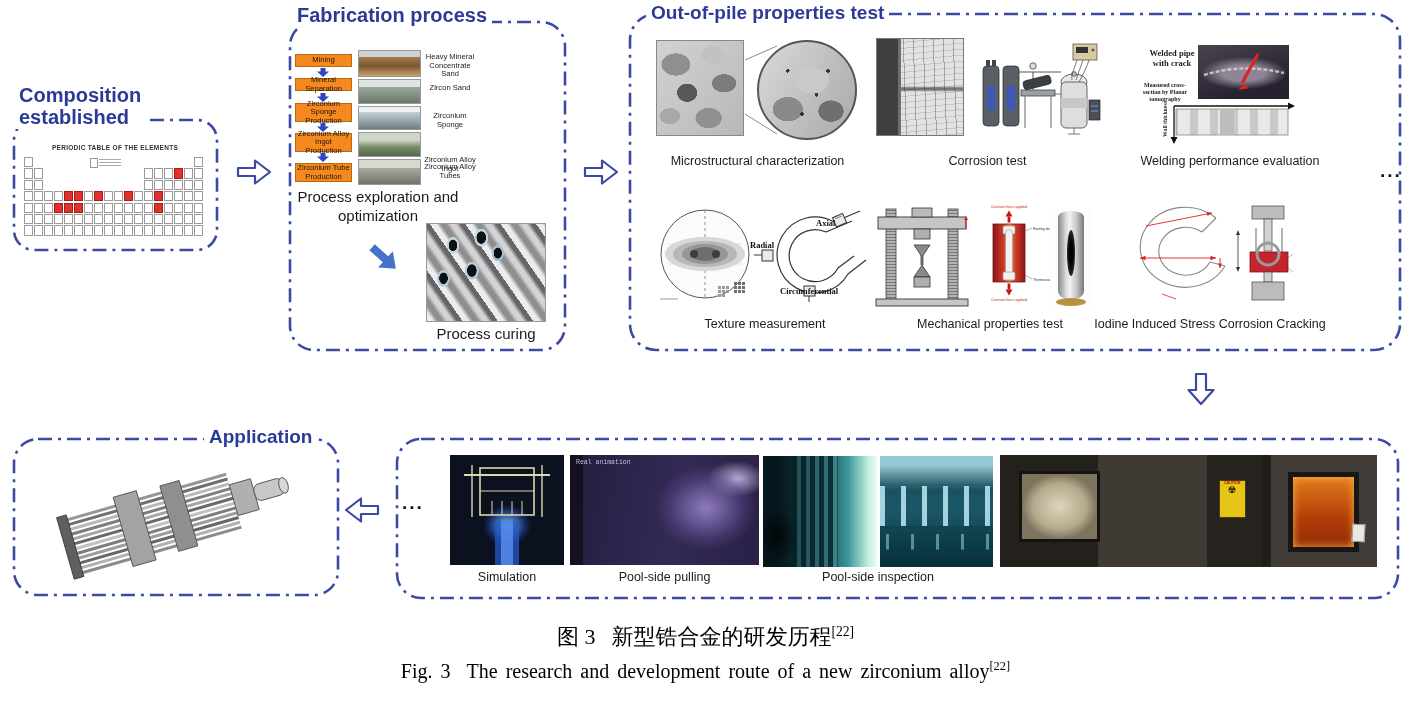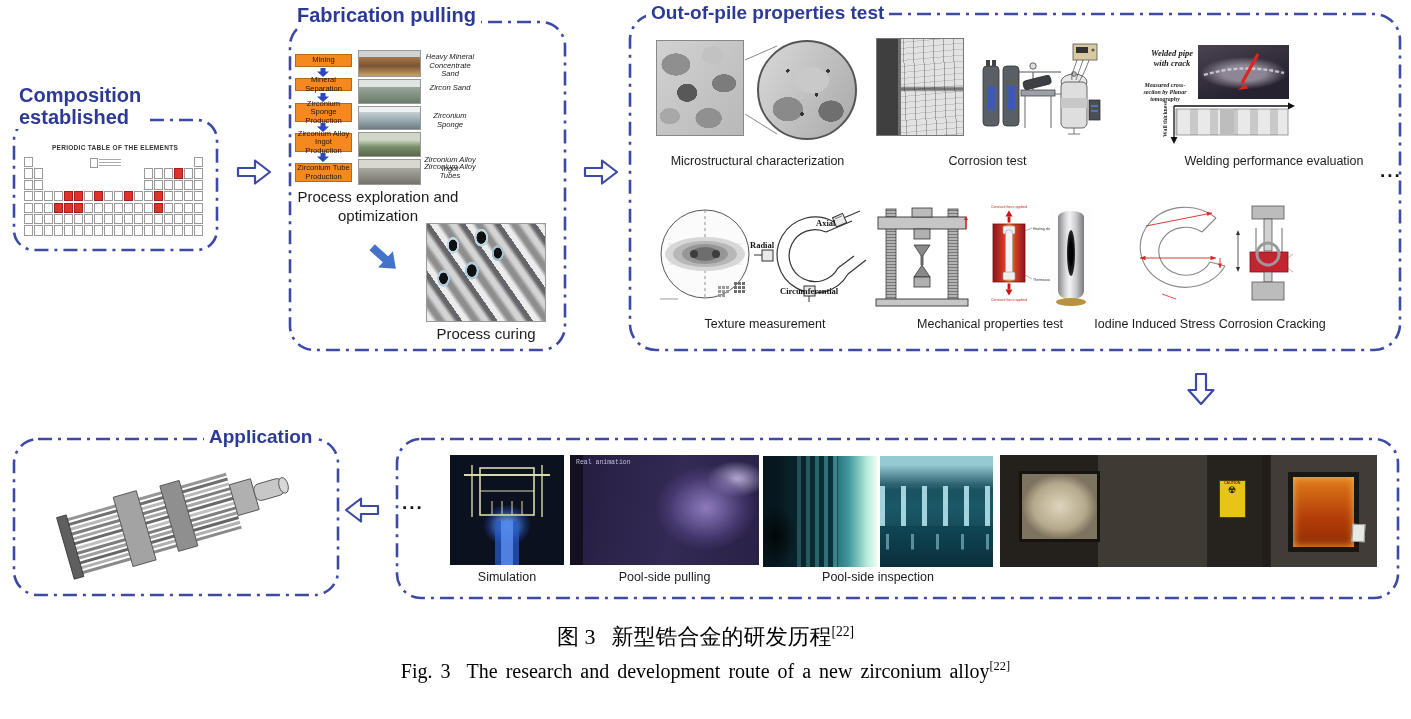--- a/index.html
+++ b/index.html
@@ -24,21 +24,21 @@
   
   .step{position:absolute;left:295px;width:57px;background:#f5891f;border:.8px solid #b96a10;
         color:#201505;font-size:7.6px;text-align:center;display:flex;align-items:center;
         justify-content:center;line-height:1.08;box-sizing:border-box;padding:1px;}
   .fphoto{position:absolute;left:358px;width:63px;border:.5px solid #999;box-sizing:border-box;}
   .p1{background:linear-gradient(180deg,#cfd3d6 0 22%,#a97b4f 22%,#7a5633 60%,#c9a06a);}
   .p2{background:linear-gradient(180deg,#dfe5e2 0 30%,#9aa89a 30%,#6a7a6a);}
   .p3{background:linear-gradient(180deg,#eef1f2 0 25%,#c3cdd0 25%,#8fa0a6 70%,#6d7c82);}
   .p4{background:linear-gradient(180deg,#cfd8c8 0 30%,#7a8f6a 60%,#55684a);}
   .p5{background:linear-gradient(180deg,#d8d8d0 0 35%,#a8a89e 35%,#73736a);}
-  .plbl{position:absolute;left:424px;width:52px;font-size:7.6px;color:#222;text-align:center;line-height:1.15;font-style:italic;}
+  .plbl{position:absolute;left:424px;width:52px;font-size:7.6px;color:#222;text-align:center;line-height:1.15;}
   .tubesphoto{position:absolute;left:426px;top:223px;width:120px;height:99px;border:.5px solid #999;box-sizing:border-box;
     background:
       radial-gradient(9px 12px at 22% 22%,#101010 0 45%,#bcd6e2 50% 68%,transparent 70%),
       radial-gradient(10px 13px at 46% 14%,#101010 0 45%,#bcd6e2 50% 68%,transparent 70%),
       radial-gradient(10px 13px at 38% 48%,#101010 0 45%,#aecadd 50% 68%,transparent 70%),
       radial-gradient(9px 12px at 14% 56%,#101010 0 45%,#aecadd 50% 68%,transparent 70%),
       radial-gradient(9px 12px at 60% 30%,#0d0d0d 0 42%,#9fc0d4 48% 66%,transparent 68%),
       repeating-linear-gradient(55deg,#ececec 0 5px,#8e8e8e 9px 13px,#d4d4d4 17px 21px,#66666a 25px 29px);}
   
   .micro1{position:absolute;left:656px;top:40px;width:88px;height:96px;border:1px solid #888;box-sizing:border-box;
@@ -65,21 +65,21 @@
     background:
       linear-gradient(90deg,#3f3f3f 0 24%,#6f6f6f 24% 28%,transparent 28%),
       linear-gradient(0deg,transparent 45%,rgba(30,30,30,.55) 47% 49%,transparent 51%),
       repeating-linear-gradient(88deg,transparent 0 9px,rgba(50,50,50,.35) 9px 10px),
       repeating-linear-gradient(175deg,#e2e2e2 0 5px,#c6c6c6 5px 6px);}
   .weldphoto{position:absolute;left:1198px;top:45px;width:91px;height:54px;
     background:
       radial-gradient(70px 26px at 50% 52%,#8e8694 0 30%,transparent 62%),
       linear-gradient(160deg,#4a4350,#272230 75%);}
   .weldnote{position:absolute;font-family:"Liberation Serif",serif;font-weight:bold;color:#1a1a1a;
-            text-align:center;line-height:1.15;font-style:italic;}
+            text-align:center;line-height:1.15;}
   .bursttube{position:absolute;left:1050px;top:208px;width:42px;height:98px;background:#fdfdfd;}
   .bursttube .tb{position:absolute;left:8px;top:3px;width:26px;height:88px;
     background:linear-gradient(90deg,#85858a,#d9d9d9 30%,#f2f2f2 45%,#c9c9c9 70%,#77777c);
     border-radius:45% 45% 40% 40% / 7% 7% 9% 9%;}
   .bursttube .sp{position:absolute;left:17px;top:22px;width:8px;height:46px;border-radius:50%;
     background:radial-gradient(#000 30%,#2a2a2a 70%,#555);}
   .bursttube .bs{position:absolute;left:6px;bottom:0;width:30px;height:8px;border-radius:50%;background:#b9923f;}
   
   .simphoto{position:absolute;left:450px;top:455px;width:114px;height:110px;
     background:radial-gradient(30px 26px at 50% 64%,rgba(120,190,255,.95),rgba(40,90,220,.35) 60%,transparent 80%),#0c1120;}
@@ -240,21 +240,21 @@
       </div>
   </div>
 
   <svg class="abs" style="left:236px;top:156px" width="36" height="32" viewBox="0 0 36 32">
     <path d="M2 12 h17 V4.5 L34 16 19 27.5 V20 H2 z" fill="#fff" stroke="#3c4aa5" stroke-width="2.2" stroke-linejoin="round"></path>
   </svg>
 
   <svg class="abs dashbox" style="left:288px;top:20px" width="279" height="332">
       <rect x="2" y="2" width="275" height="328" rx="24"></rect>
     </svg>
-  <div class="btitle" style="left:292px;top:4px;font-size:20px">Fabrication pulling</div>
+  <div class="btitle" style="left:292px;top:4px;font-size:20px">Fabrication process</div>
 
   <div class="step" style="top:54px;height:13px">Mining</div>
   <svg class="abs" style="left:317px;top:68px" width="12" height="9">
       <path d="M3.5 0 h5 v3.5 H12 L6 9 0 3.5 h3.5 z" fill="#2d47c0"></path>
     </svg>
   <div class="step" style="top:78px;height:13px">Mineral Separation</div>
   <svg class="abs" style="left:317px;top:92.5px" width="12" height="9">
       <path d="M3.5 0 h5 v3.5 H12 L6 9 0 3.5 h3.5 z" fill="#2d47c0"></path>
     </svg>
   <div class="step" style="top:103px;height:19px">Zirconium Sponge Production</div>
@@ -354,21 +354,21 @@
         </pattern>
       </defs>
     <line x1="16" y1="9" x2="130" y2="9" stroke="#111" stroke-width="1.3"></line>
       <polygon points="130,5.5 137,9 130,12.5" fill="#111"></polygon>
     <line x1="16" y1="9" x2="16" y2="40" stroke="#111" stroke-width="1.3"></line>
       <polygon points="12.5,40 19.5,40 16,47" fill="#111"></polygon>
     <rect x="18" y="12" width="112" height="26" fill="url(#bands)" stroke="#888" stroke-width=".8"></rect>
     <rect x="62" y="12" width="14" height="26" fill="#bdbdbd"></rect>
     <text transform="rotate(-90 9 40)" x="9" y="40" font-size="5.8" font-weight="bold" font-family="Liberation Serif, serif" fill="#222">Wall thickness</text>
   </svg>
-  <div class="lbl" style="left:1162px;top:154px;width:224px">Welding performance evaluation</div>
+  <div class="lbl" style="left:1118px;top:154px;width:224px">Welding performance evaluation</div>
 
   <div class="dots" style="left:1380px;top:160px">...</div>
 
   <svg class="abs" style="left:658px;top:206px" width="96" height="100" viewBox="0 0 96 100">
     <circle cx="47" cy="48" r="44" fill="#fbfbfb" stroke="#555" stroke-width="1"></circle>
     <line x1="47" y1="4" x2="47" y2="92" stroke="#777" stroke-width=".8" stroke-dasharray="3 3"></line>
     <line x1="10" y1="38" x2="84" y2="38" stroke="#d5d5d5" stroke-width=".6"></line>
     <line x1="10" y1="58" x2="84" y2="58" stroke="#d5d5d5" stroke-width=".6"></line>
     <ellipse cx="47" cy="48" rx="40" ry="17" fill="#d7d7d7"></ellipse>
     <ellipse cx="47" cy="48" rx="32" ry="13" fill="#b7b7b7"></ellipse>

